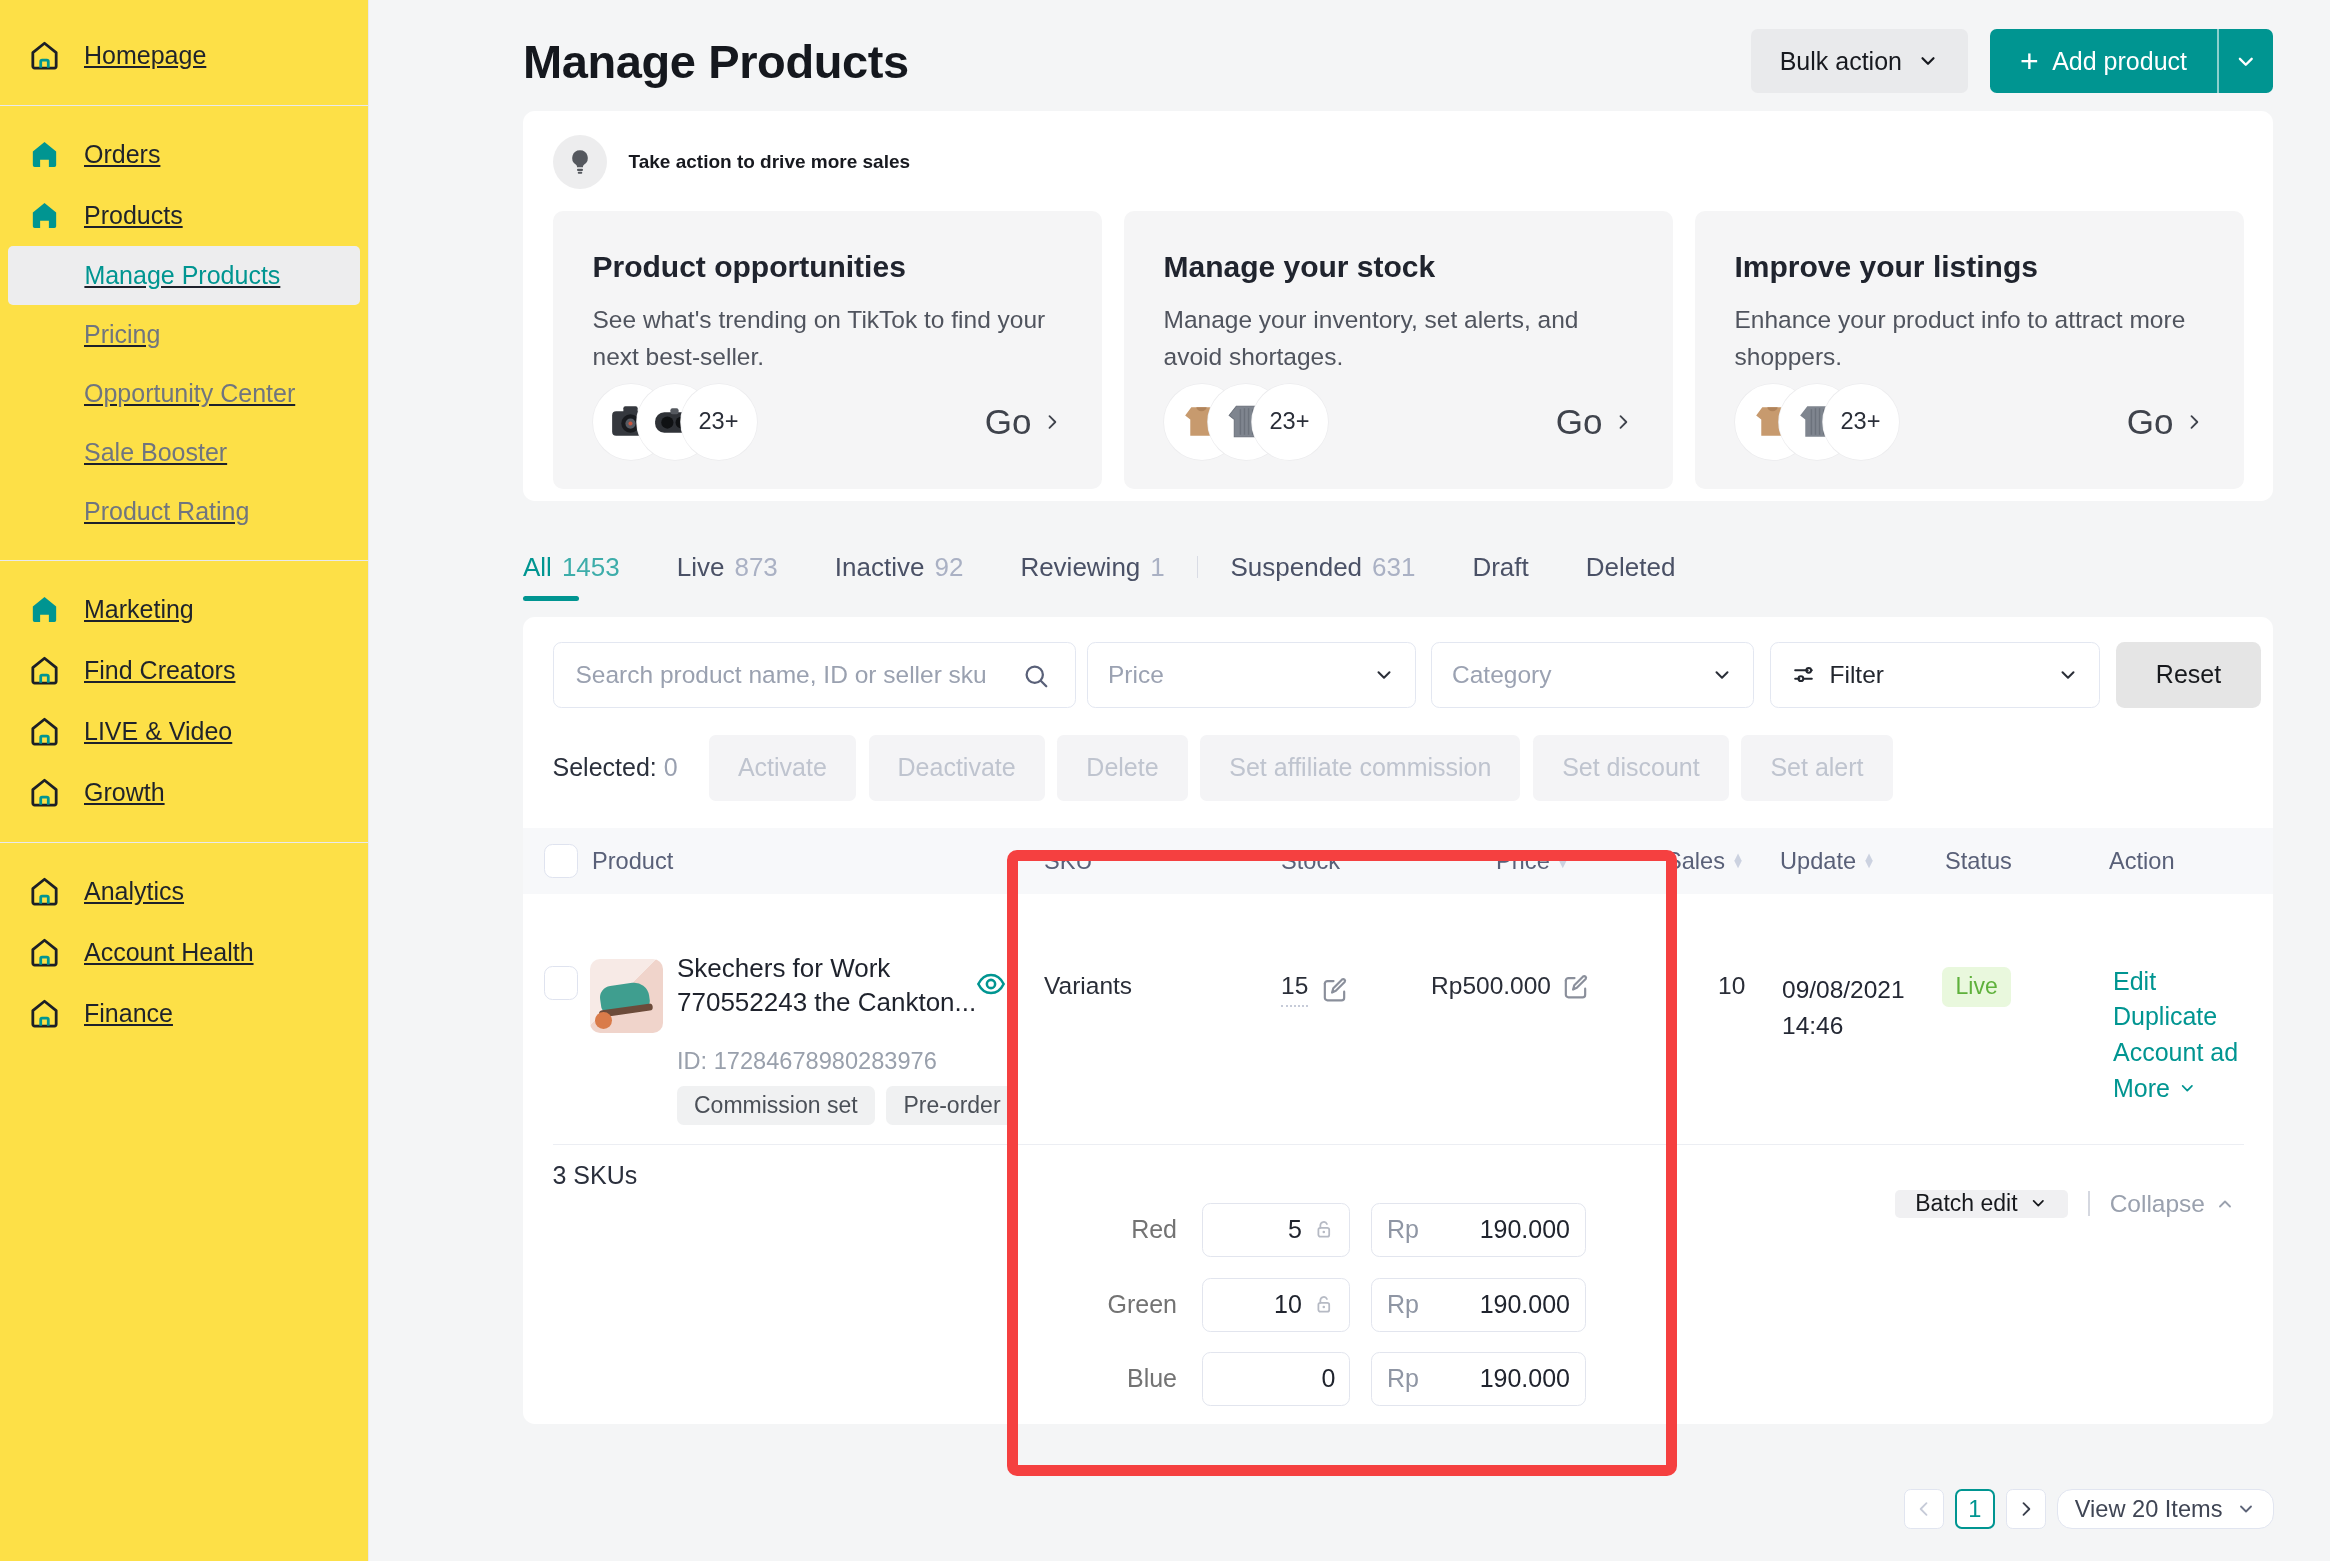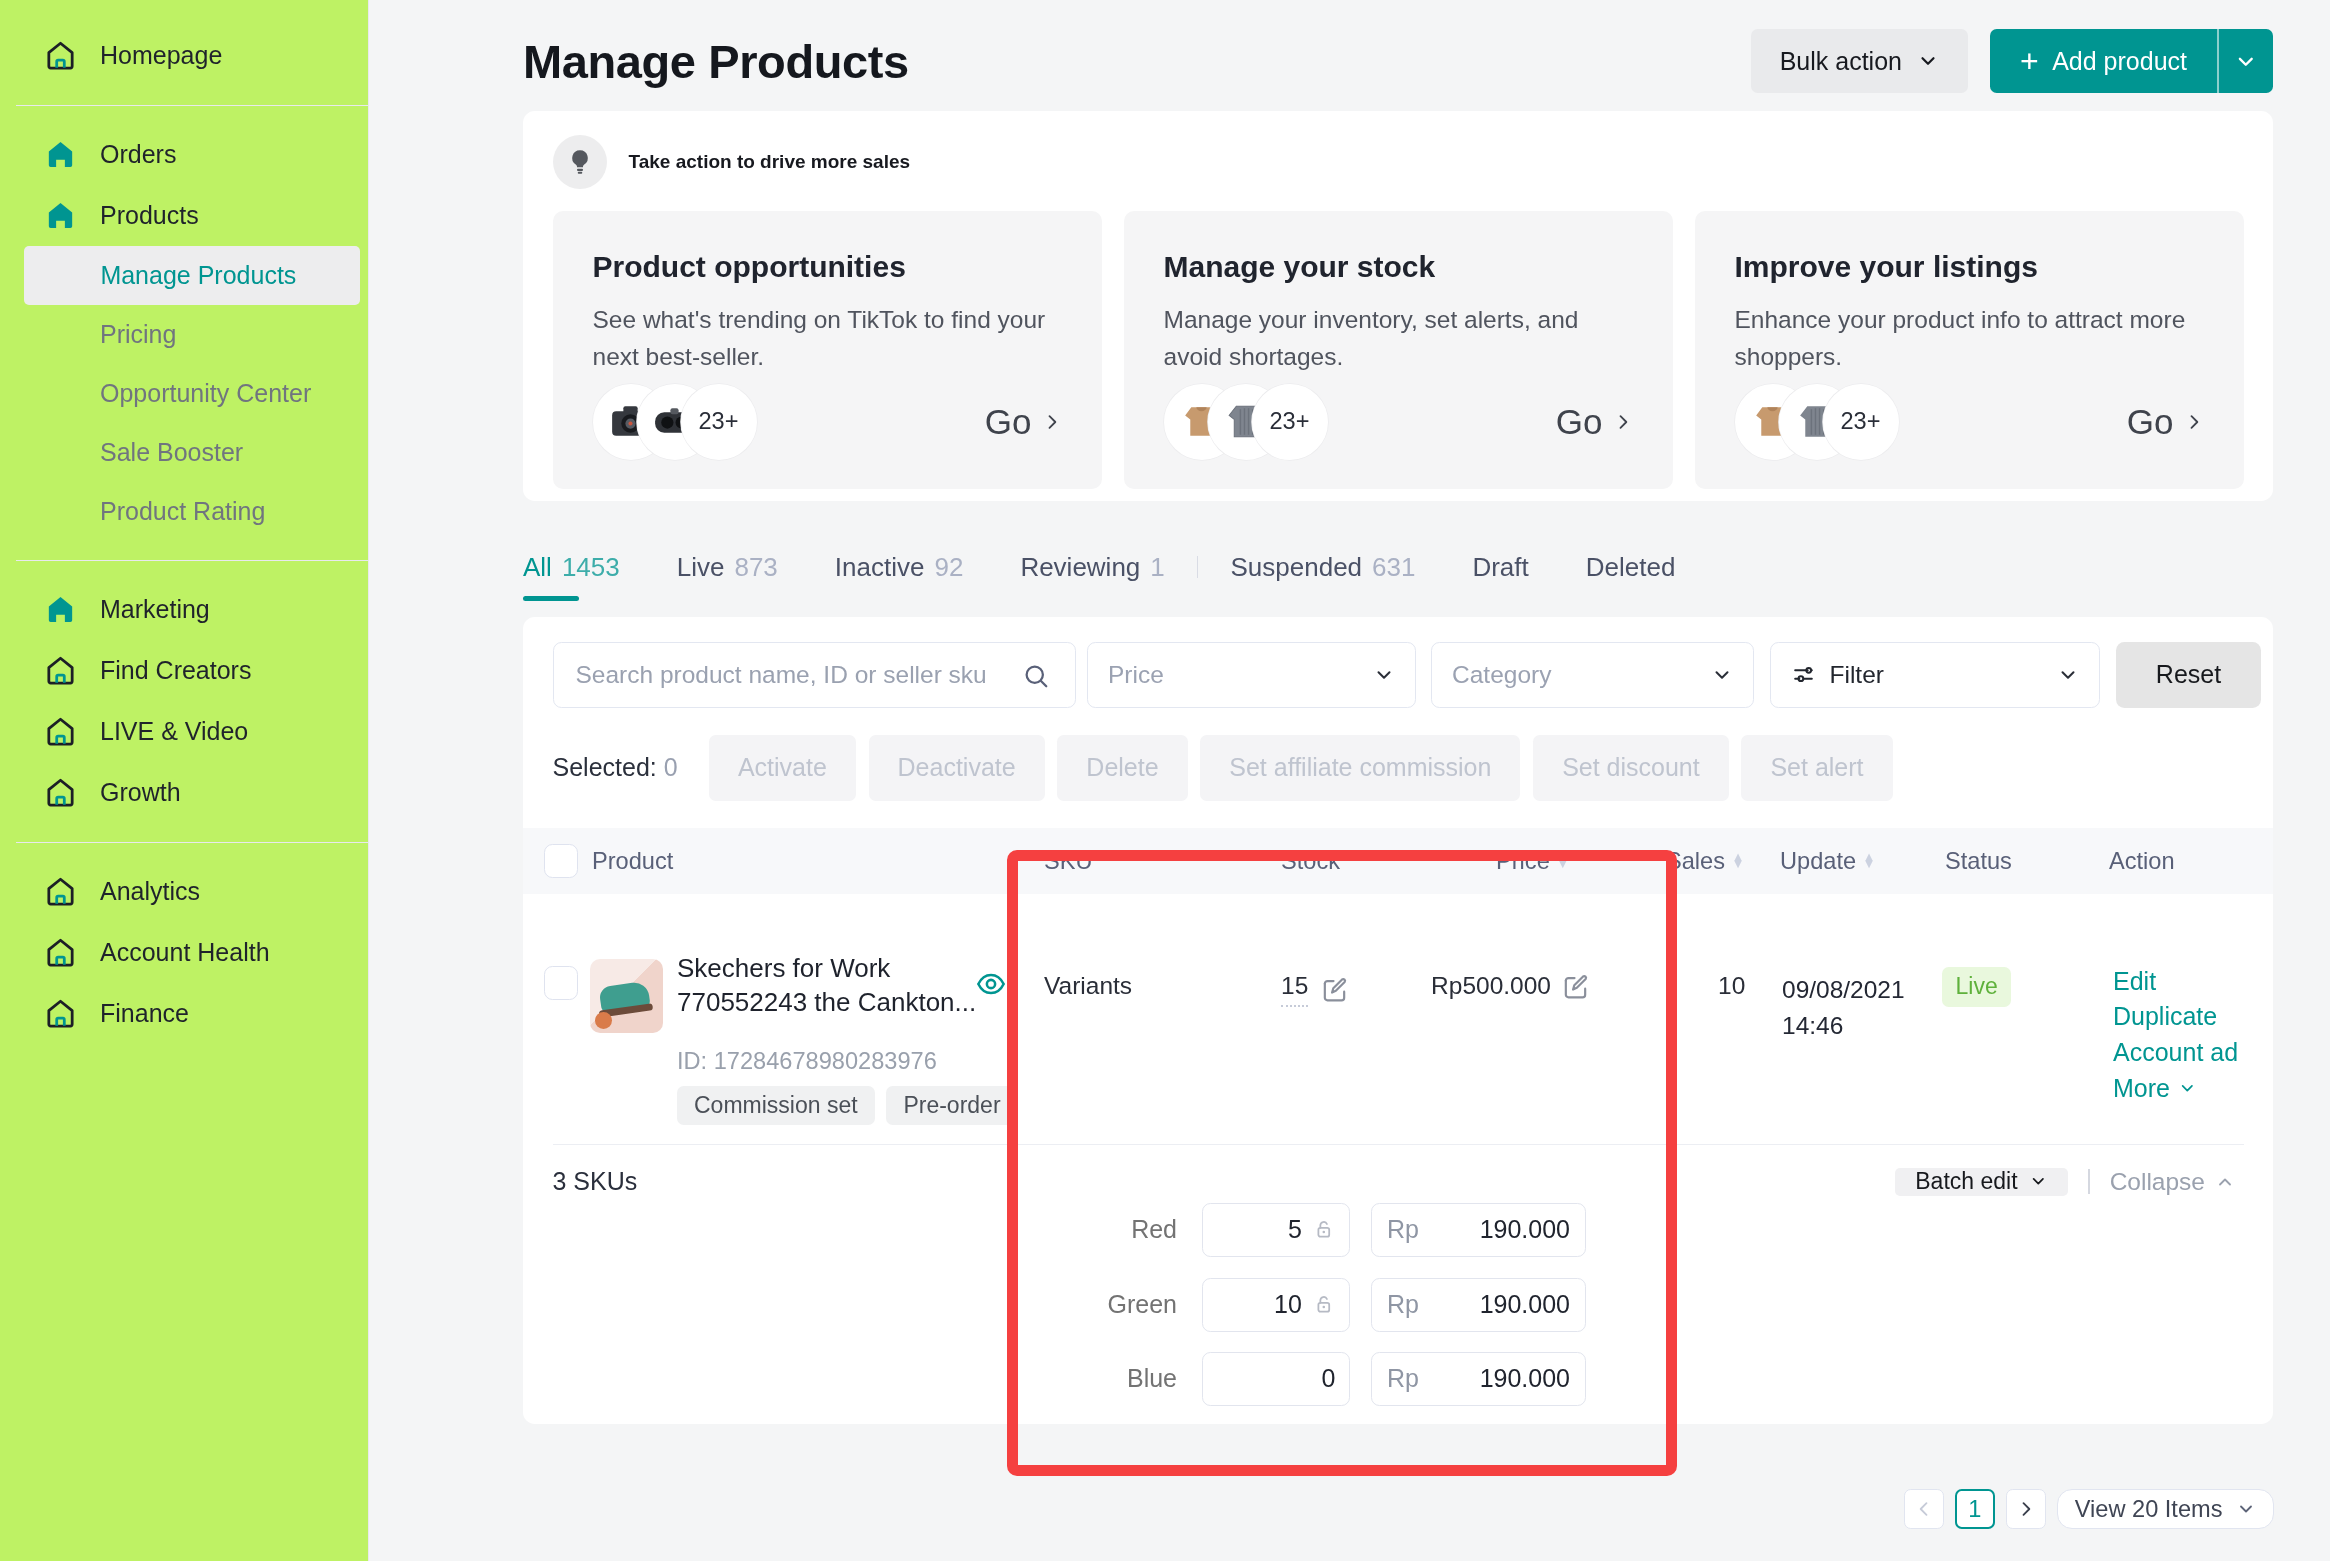--- a/index.html
+++ b/index.html
@@ -15,22 +15,22 @@
   body{
     font-family:"Liberation Sans", sans-serif;
     background:#f4f5f6;
     color:var(--ink);
     position:relative;
   }
   .app{position:relative;width:2330px;height:1562px;display:flex;}
 
   
   .sidebar{
-    width:369px;height:100%;background:#bef264;border-right:0.8px solid #e9e9ec;
-    padding:25px 0 0 16px;flex:0 0 369px;
+    width:369px;height:100%;background:#fde047;border-right:0.8px solid #e9e9ec;
+    padding:25px 0 0 0;flex:0 0 369px;text-decoration:underline;
   }
   .side-item{
     display:flex;align-items:center;gap:22px;height:61px;
     padding:0 0 0 27px;font-size:25px;color:#1f232b;font-weight:500;cursor:pointer;
   }
   .side-item .hicon{width:35px;height:35px;flex:0 0 35px;}
   .side-item.sub{padding-left:84px;font-size:25px;color:#70757f;font-weight:400;height:59px;}
   .side-item.active{
     background:#ededee;color:var(--teal);border-radius:5px;margin:0 8.4px;
     padding-left:76px;font-weight:500;
@@ -152,21 +152,21 @@
   .cell-price{left:873px;top:78px;width:194px;display:flex;justify-content:flex-end;align-items:center;gap:10px;font-size:24.5px;color:#2a2e38;}
   .cell-sales{left:1195px;top:78px;font-size:24.5px;color:#2a2e38;}
   .cell-update{left:1259px;top:78px;font-size:24.5px;color:#242834;line-height:1.5;}
   .cell-status{left:1419px;top:73px;}
   .live-pill{display:inline-block;background:#e9f8dd;color:#5fb13c;font-size:23px;padding:6.7px 13.5px;border-radius:6.7px;}
   .cell-actions{left:1590px;top:73px;display:flex;flex-direction:column;gap:6.7px;font-size:25px;color:var(--teal);}
   .cell-actions .alink{cursor:pointer;display:flex;align-items:center;gap:8.4px;}
 
   .row-divider{position:absolute;left:29.5px;right:29.5px;top:527px;height:0.8px;background:var(--panel-line);}
 
-  .skus-row{position:absolute;left:29.5px;right:38px;top:544px;height:42px;display:flex;align-items:center;}
+  .skus-row{position:absolute;left:29.5px;right:38px;top:544px;height:42px;display:flex;flex-direction:column;}
   .skus-count{font-size:25px;color:#2a2f3c;}
   .skus-right{margin-left:auto;display:flex;align-items:center;gap:20px;}
   .batch-btn{
     height:28px;padding:0 20px;background:#f0f0f2;border:none;border-radius:5px;font-size:23px;color:#17191d;
     display:flex;align-items:center;gap:11.8px;font-family:inherit;cursor:pointer;font-weight:500;
   }
   .vsep{width:1.7px;height:25px;background:#d5d8e0;}
   .collapse-link{display:flex;align-items:center;gap:10px;font-size:24.5px;color:#9aa1ae;cursor:pointer;}
 
   .variant-row{position:absolute;height:54px;display:flex;align-items:center;}

